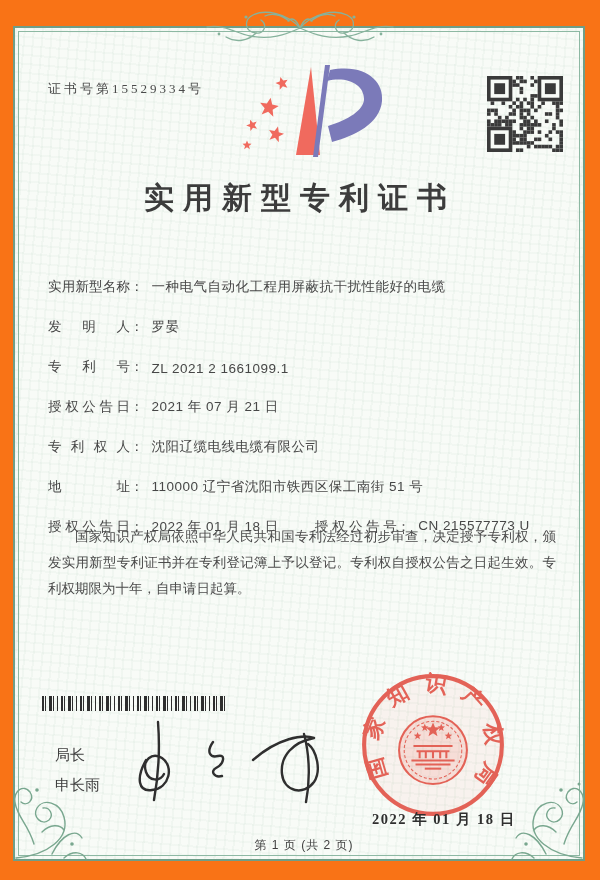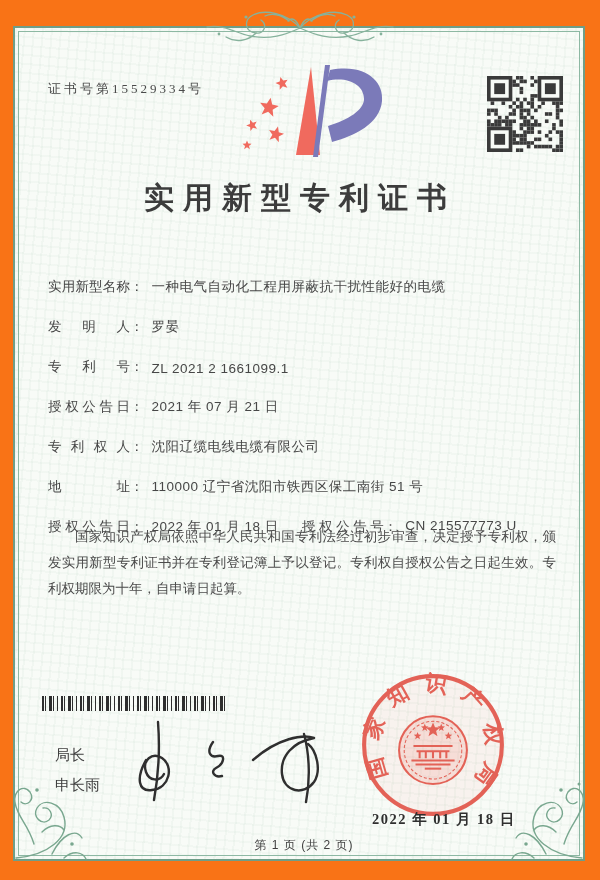--- a/index.html
+++ b/index.html
@@ -15,21 +15,21 @@
   .cert-no{position:absolute;left:48px;top:80px;font-size:13px;color:#4a4a4a;letter-spacing:3px;font-family:"Liberation Serif",serif;}
   .logo{position:absolute;left:225px;top:55px;}
   .qr{position:absolute;left:487px;top:76px;}
   .title{position:absolute;left:0;top:178px;width:100%;text-align:center;font-size:30px;font-weight:bold;
     letter-spacing:9px;color:#3c3c3c;font-family:"Liberation Serif",serif;}
   .fields{position:absolute;left:48px;top:256px;width:510px;}
   .frow{height:40px;font-size:13.5px;color:#474747;display:flex;align-items:flex-end;}
   .flabel{display:inline-block;width:82px;text-align:justify;text-align-last:justify;flex:0 0 82px;}
   .fcolon{flex:0 0 auto;margin-right:8px;}
   .fvalue{letter-spacing:.5px;}
-  .grow2{margin-left:23px;display:flex;}
+  .grow2{margin-left:36px;display:flex;}
   .paras{position:absolute;left:48px;top:524px;width:508px;font-size:13.5px;color:#4b4b4b;
     line-height:26px;text-align:justify;font-family:"Liberation Serif",serif;}
   .paras p{margin:0;text-indent:2em;}
   .barcode{position:absolute;left:42px;top:696px;width:184px;height:15px;
     background:repeating-linear-gradient(90deg,#2e2e2e 0 2px,transparent 2px 3px,#2e2e2e 3px 4px,transparent 4px 7px,#2e2e2e 7px 10px,transparent 10px 11px,#2e2e2e 11px 12px,transparent 12px 15px,#2e2e2e 15px 16px,transparent 16px 19px);}
   .signer{position:absolute;left:55px;top:740px;font-size:15px;color:#3d3d3d;line-height:30px;}
   .signature{position:absolute;left:118px;top:708px;}
   .seal{position:absolute;left:360px;top:672px;width:146px;height:146px;opacity:.92;}
   .seal-date{position:absolute;left:372px;top:810px;font-size:14.5px;color:#2f2f2f;letter-spacing:1.5px;
     font-weight:bold;font-family:"Liberation Serif",serif;z-index:5;}

